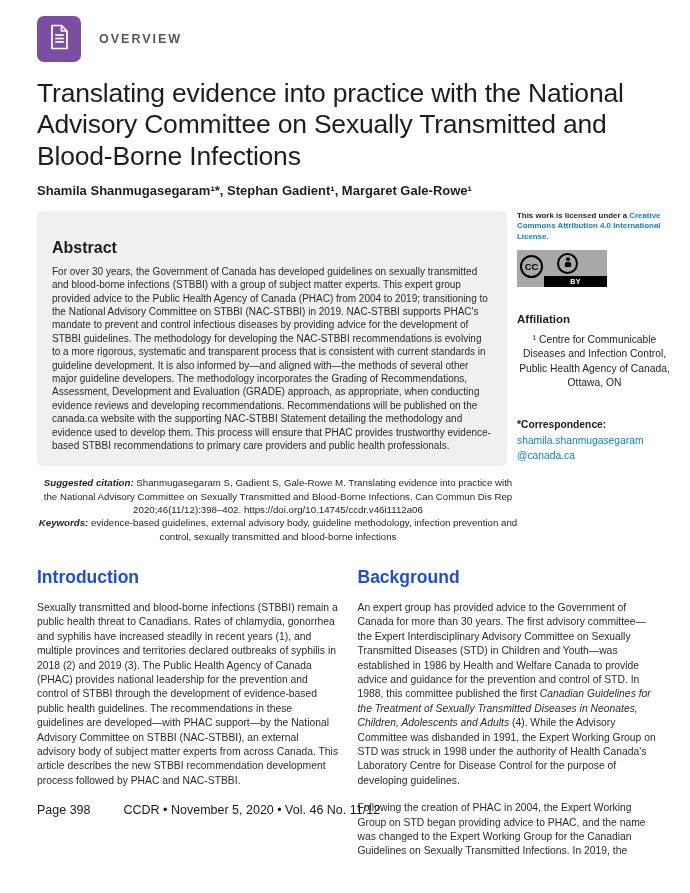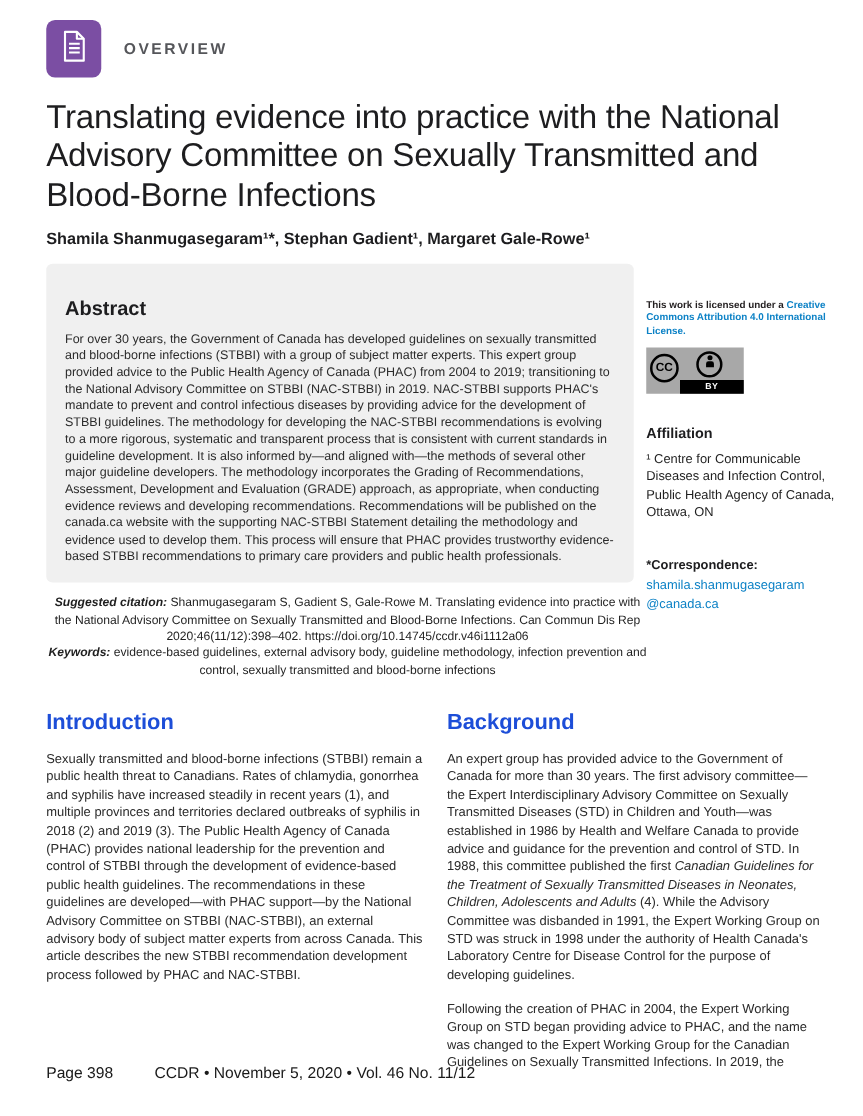--- a/index.html
+++ b/index.html
@@ -32,63 +32,63 @@
   h1.title {
     margin: 14px 0 0 0;
     font-size: 26.5px; line-height: 1.18; font-weight: 500;
     letter-spacing: -0.2px; color: #1d1d1f; max-width: 590px;
   }
   .authors { margin-top: 11px; font-size: 13px; font-weight: 700; color: #1d1d1f; }
 
   
   .main-row { display: flex; margin-top: 13px; }
   .main-left { width: 470px; flex: none; }
-  .main-side { flex: 1; margin-left: 10px; margin-top: 28px; }
+  .main-side { flex: 1; margin-left: 10px; }
 
   .abstract-box {
     background: #f0f0f0; border-radius: 5px;
     padding: 28px 15px 14px 15px;
   }
   .abstract-box h2 { margin: 0 0 8px 0; font-size: 16px; font-weight: 700; color: #1d1d1f; }
   .abstract-box p { margin: 0; font-size: 10px; line-height: 13.4px; color: #2b2b2b; }
 
   .citation-block { margin-top: 10px; font-size: 9.7px; line-height: 13.3px; color: #1f1f1f; width: 482px; text-align: center; }
   .citation-block .lead { font-weight: 700; font-style: italic; }
 
   
   .license { font-size: 7.9px; font-weight: 700; line-height: 10.6px; color: #231f20; width: 152px; }
   a.link { color: #0d82c6; text-decoration: none; }
-  .cc-badge { position: relative; width: 78px; height: 37px; background: #a8a8a8; margin-top: 7px; cursor: pointer; }
+  .cc-badge { position: relative; width: 90px; height: 37px; background: #a8a8a8; margin-top: 7px; cursor: pointer; }
   .cc-circle {
     position: absolute; box-sizing: border-box;
     border: 2.5px solid #000; border-radius: 50%;
     display: flex; align-items: center; justify-content: center;
   }
   .cc-circle.cc-left { left: 3px; top: 5px; width: 23px; height: 23px; font-size: 9.5px; font-weight: 700; color: #000; }
   .cc-circle.cc-right { left: 40px; top: 3px; width: 21px; height: 21px; }
   .cc-strip {
     position: absolute; left: 27px; right: 0; bottom: 0; height: 11px;
     background: #000; color: #fff; font-size: 7px; font-weight: 700;
     text-align: center; line-height: 11px; letter-spacing: 0.5px;
   }
   .side-h { margin: 26px 0 0 0; font-size: 11.5px; font-weight: 700; color: #1d1d1f; }
-  .side-p { margin: 8px 0 0 0; font-size: 10.3px; line-height: 14.6px; color: #1f1f1f; width: 155px; }
+  .side-p { margin: 8px 0 0 0; font-size: 10.3px; line-height: 14.6px; color: #1f1f1f; width: 155px; text-align: center; }
   .corr-label { margin-top: 28px; font-size: 10.3px; font-weight: 700; color: #1d1d1f; }
   .corr-email { display: block; margin-top: 3px; font-size: 10.3px; line-height: 15px; width: 132px; overflow-wrap: anywhere; }
 
   
   .columns { display: flex; gap: 18px; margin-top: 24px; }
   .col { flex: 1; min-width: 0; }
   .col h2 { margin: 0 0 13px 0; font-size: 17.5px; font-weight: 700; color: #1d4ed8; }
   .col p { margin: 0 0 13px 0; font-size: 10.35px; line-height: 14.4px; color: #2b2b2b; }
   .ital { font-style: italic; }
 
   
   .footer {
-    position: absolute; left: 37px; top: 851px;
+    position: absolute; left: 37px; top: 803px;
     display: flex; align-items: flex-end; gap: 33px;
     font-size: 12.5px; color: #1a1a1a;
   }
 </style>
 </head>
 <body>
 
 <div class="page">
 
   <div class="header-row">

